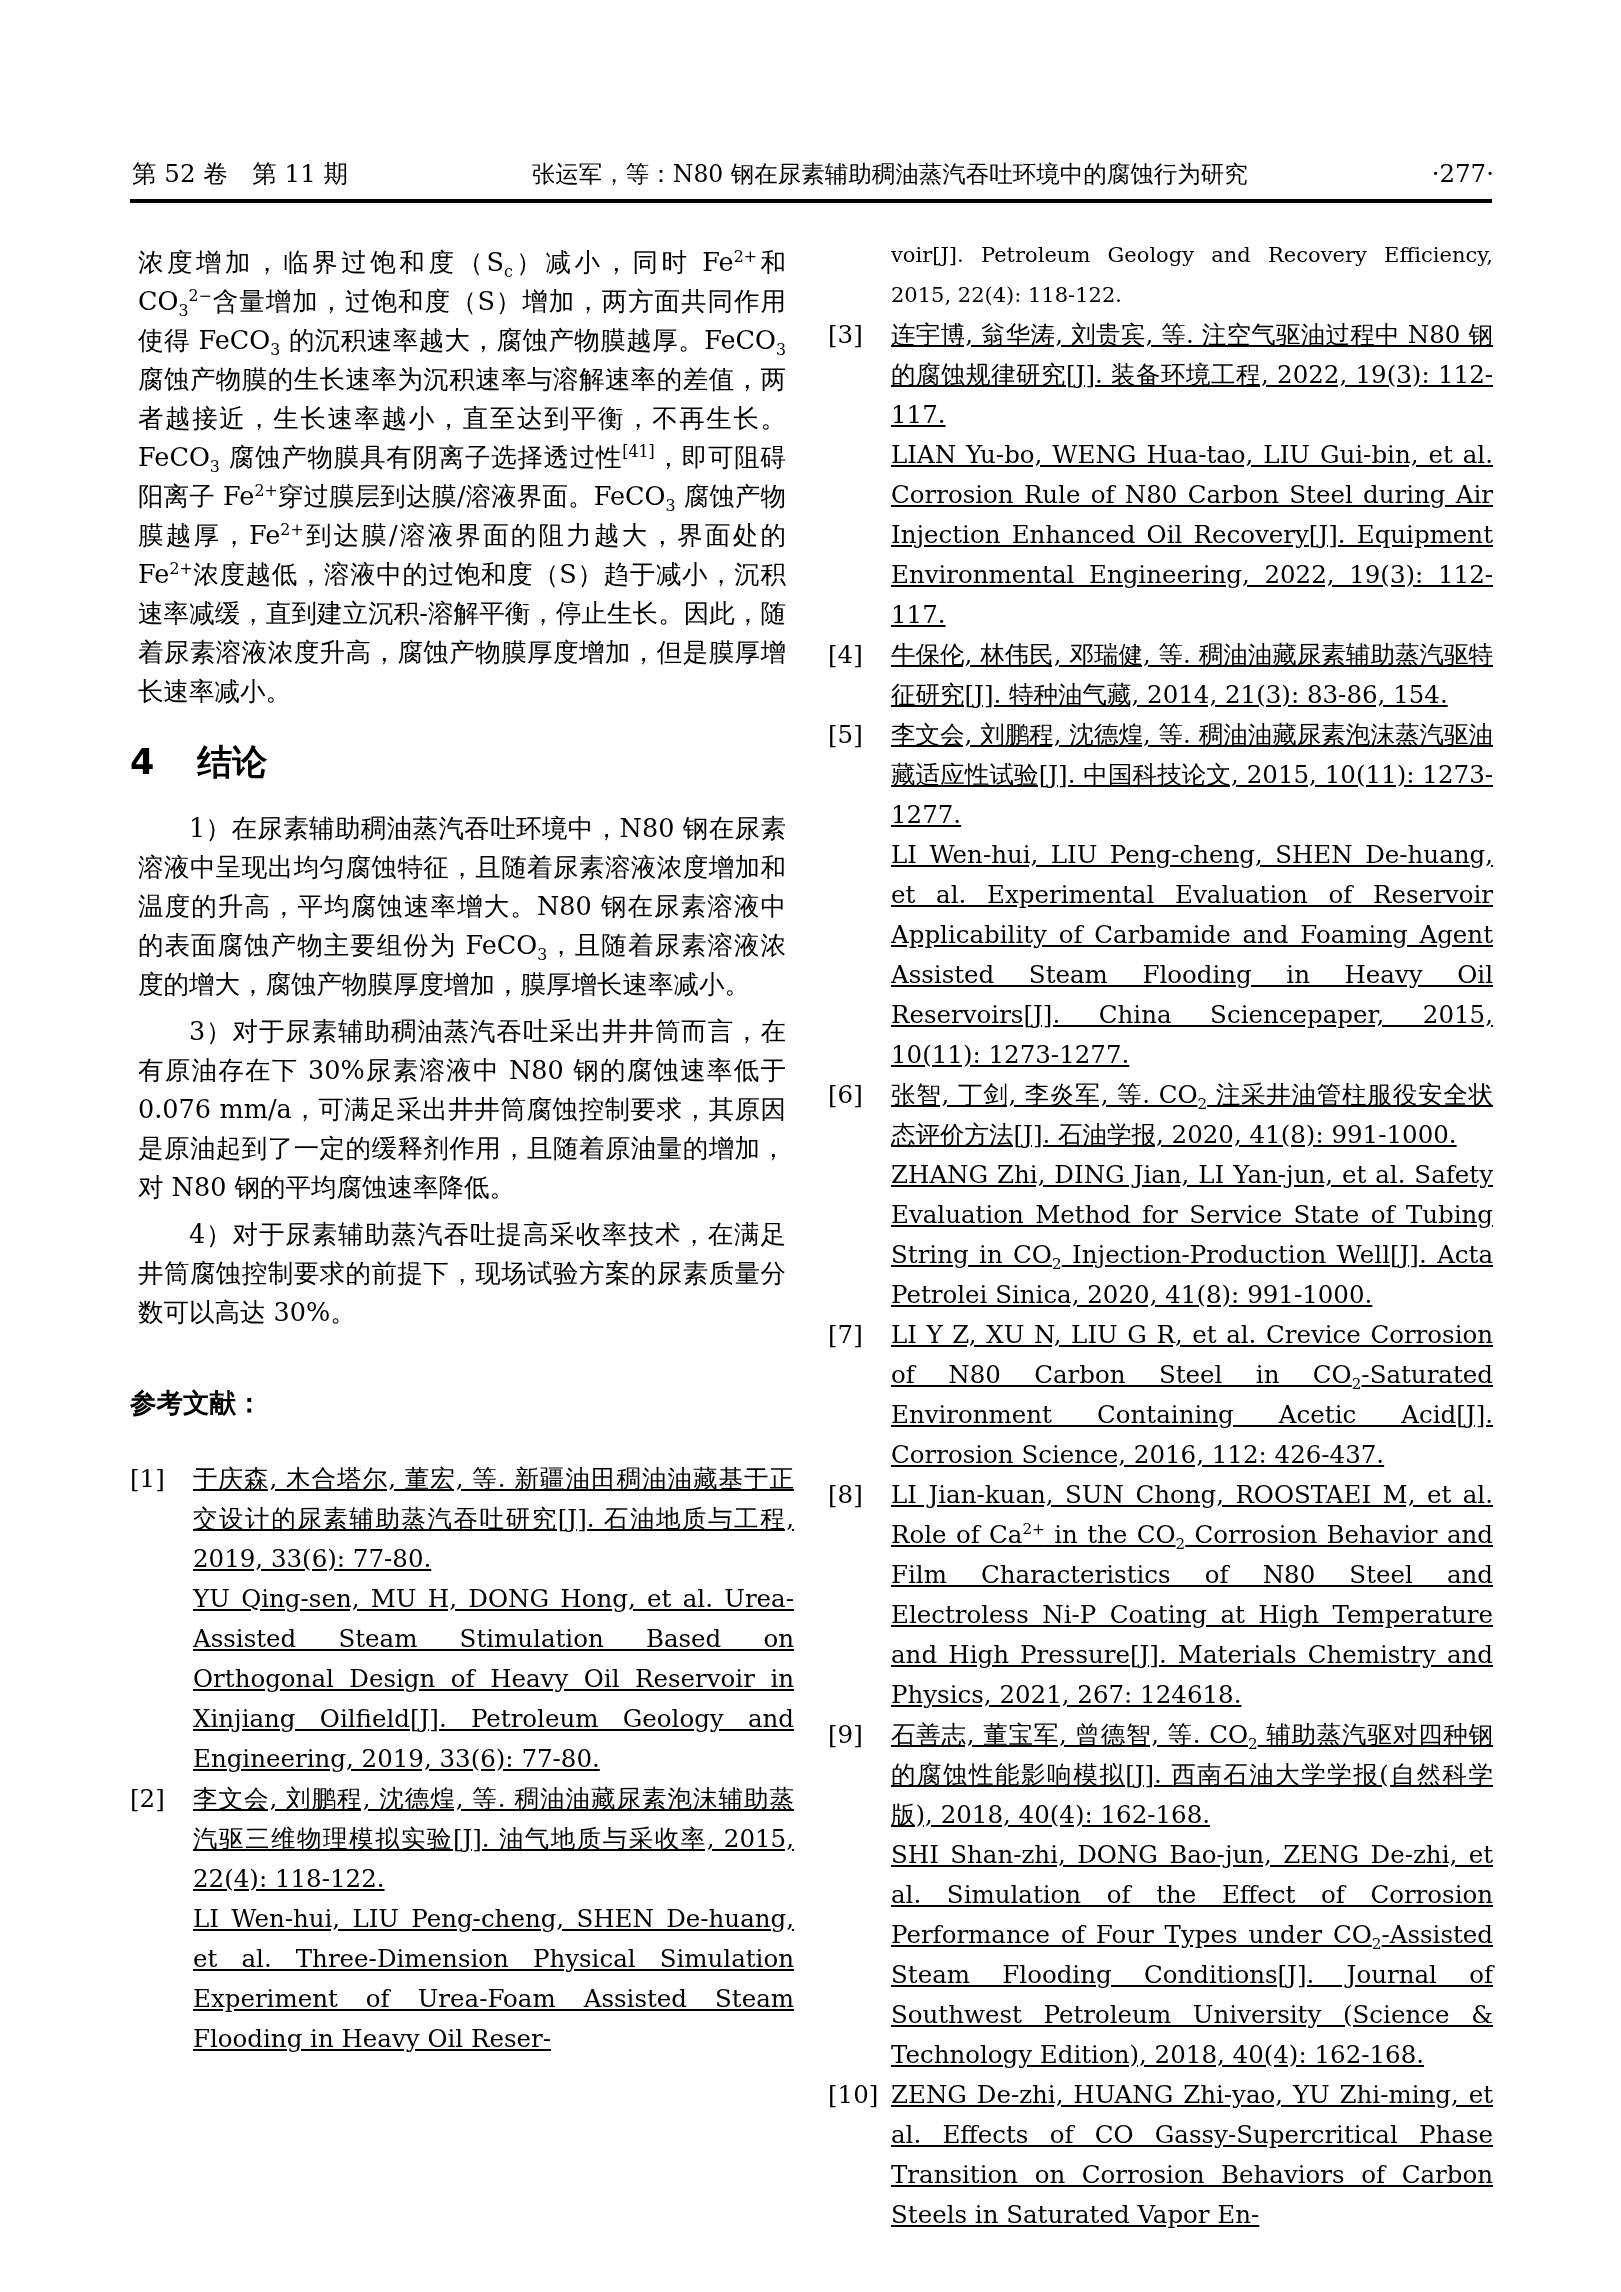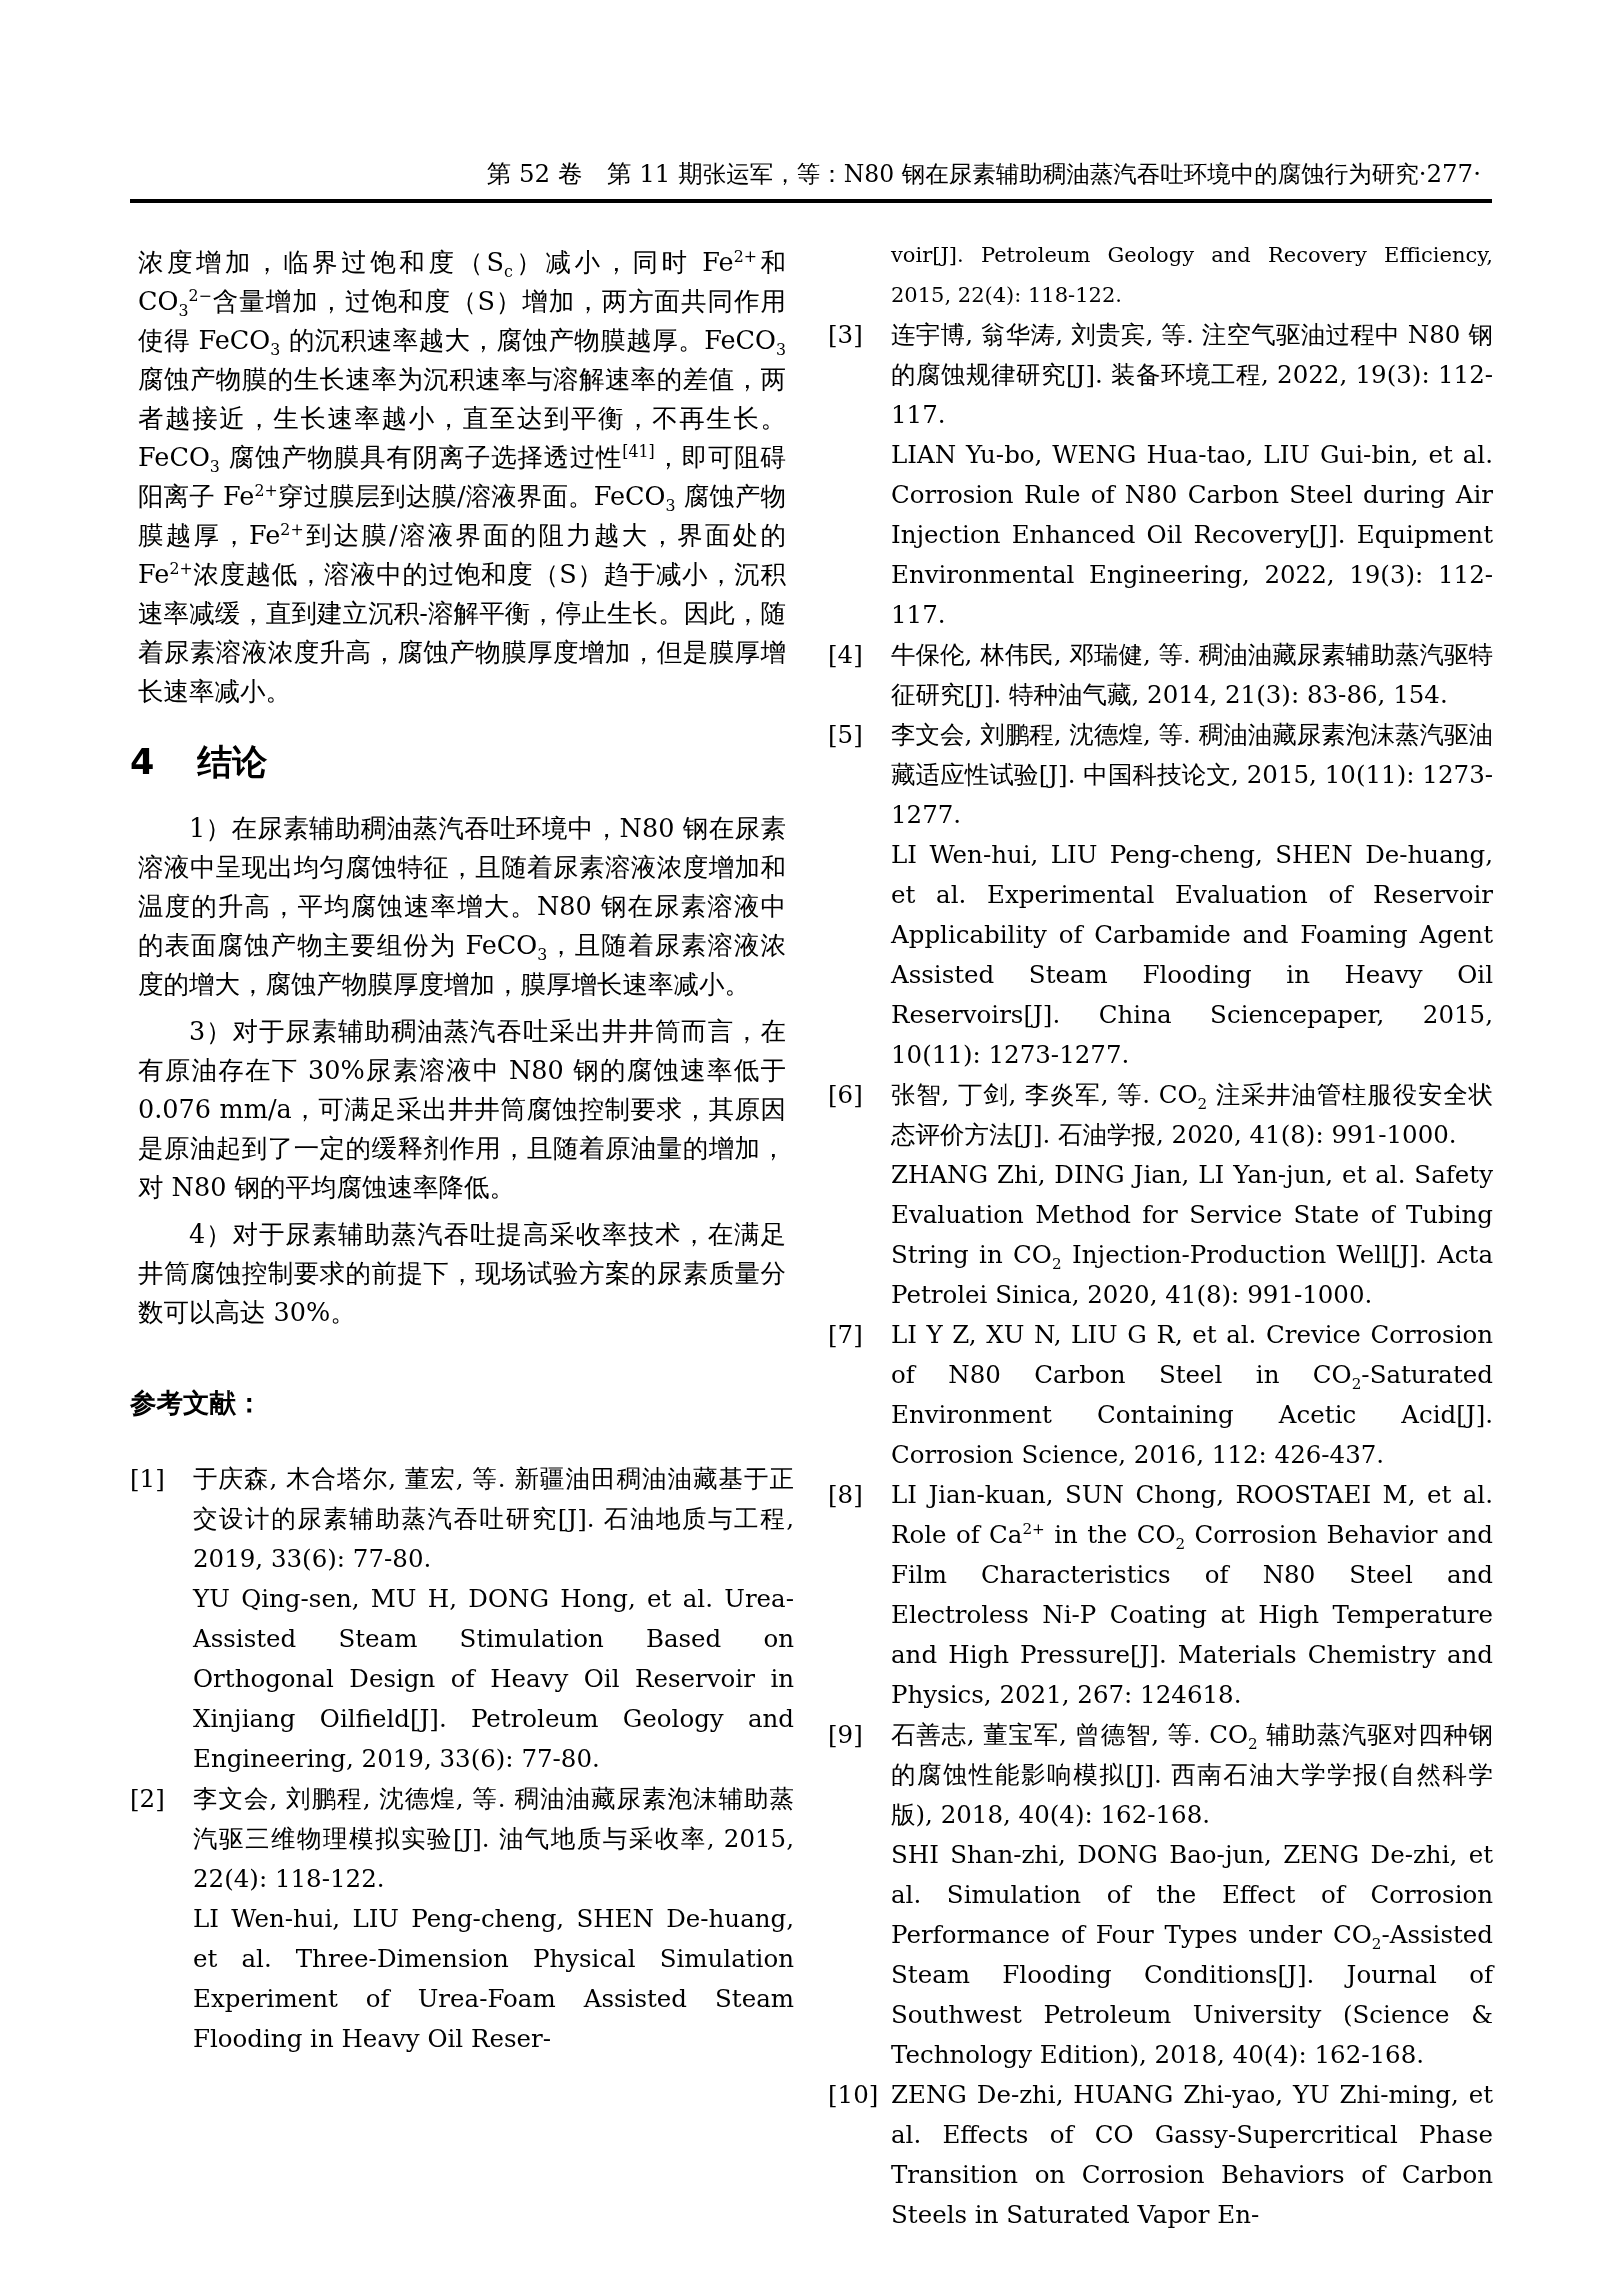--- a/index.html
+++ b/index.html
@@ -6,22 +6,22 @@
   .page{
     position:relative;
     width:1621px;height:2293px;
     background:#ffffff;
     color:#000;
     font-family:"DejaVu Serif","Liberation Serif",serif;
     overflow:hidden;
   }
   
   .running-head{
-    position:absolute;left:119px;top:157px;width:1362px;
-    display:flex;justify-content:flex-end;align-items:baseline;
+    position:absolute;left:132px;top:157px;width:1362px;
+    display:flex;justify-content:space-between;align-items:baseline;
     font-size:24.5px;line-height:33px;white-space:nowrap;
   }
   .running-head .rh-center{font-size:23.5px;}
   .head-rule{
     position:absolute;left:130px;top:199px;width:1362px;height:3.9px;
     background:#000;
   }
   
   .col{position:absolute;top:235px;}
   .col-left{left:130px;width:664px;}
@@ -42,21 +42,21 @@
   .sec-heading .sec-num{margin-right:43px;}
   
   .refs-heading{
     margin:51px 0 37px 0;
     font-family:"DejaVu Sans","Liberation Sans",sans-serif;
     font-size:26.5px;font-weight:bold;line-height:39px;
   }
   .ref{display:flex;font-size:24.5px;line-height:40px;}
   .ref-label{flex:none;width:63px;}
   .ref-body{flex:1;min-width:0;}
-  .ref-body p{margin:0;text-align:justify;}
+  .ref-body p{margin:0;text-align:justify;text-decoration:underline;}
   .ref-continuation{
     padding-left:63px;font-size:21px;line-height:40px;
     text-align:justify;margin:0;
   }
 </style>
 </head>
 <body>
 
 <div class="page">
 

